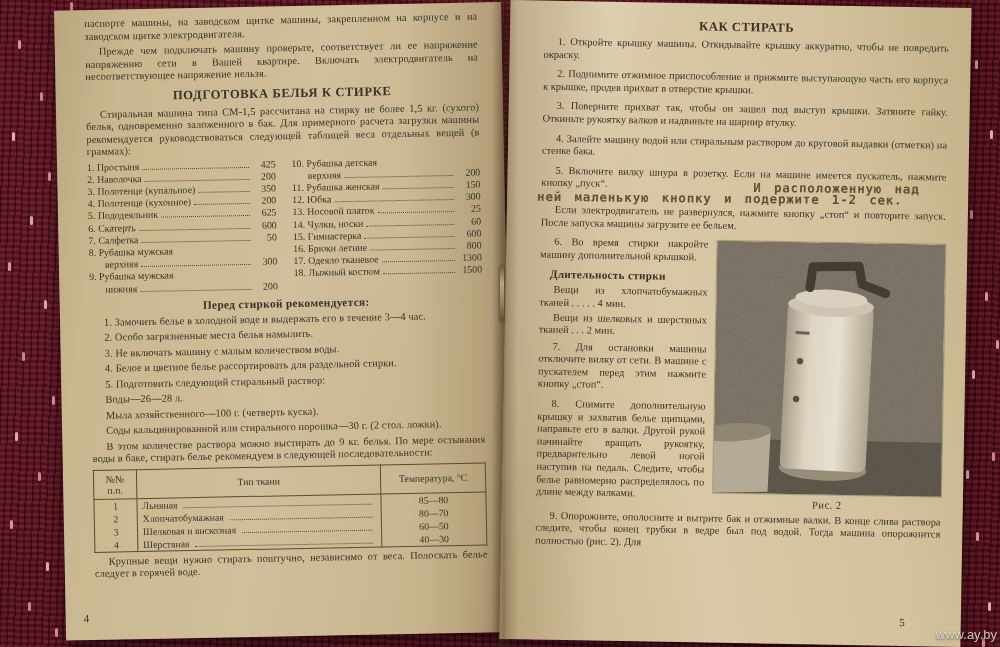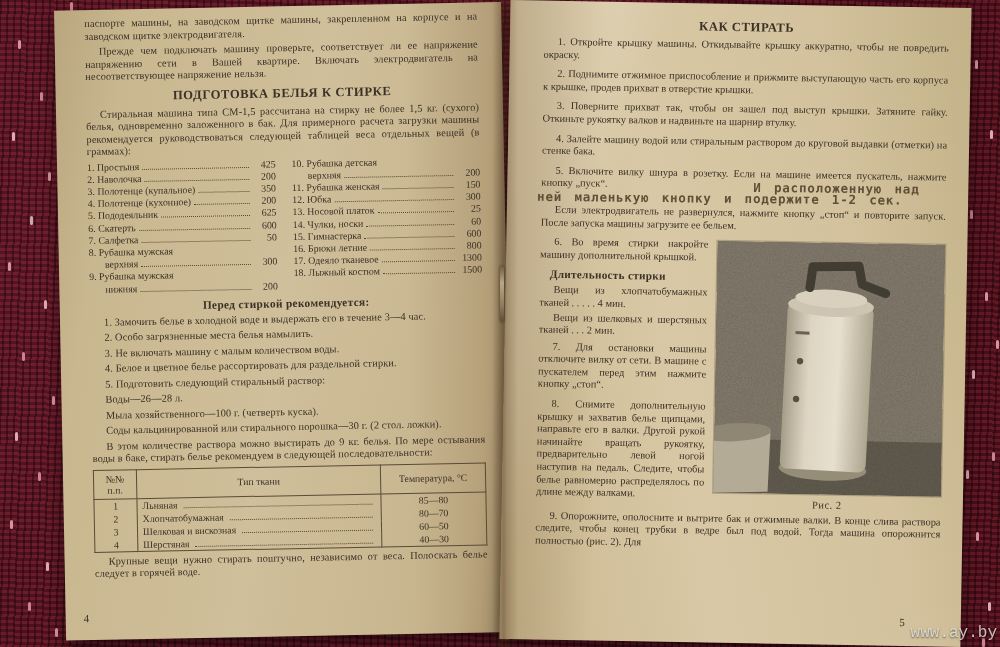--- a/index.html
+++ b/index.html
@@ -65,22 +65,22 @@
   .typed{position:absolute;font-family:"DejaVu Sans Mono","Liberation Mono",monospace;
     font-size:12.5px;font-weight:bold;color:#55462f;letter-spacing:.8px;word-spacing:4px;
     white-space:nowrap;transform:rotate(-.4deg);opacity:.92;}
   .typed.t1{left:212px;top:11px;}
   .typed.t2{left:-4px;top:23px;}
   .figure{float:right;width:228px;margin:2px 0 2px 9px;}
   .figure svg{display:block;box-shadow:0 0 0 1px rgba(60,50,35,.25);}
   .figcap{text-align:center;font-size:10.5px;margin-top:5px;letter-spacing:.5px;}
   .narrow{overflow:hidden;}
   .clear{clear:both;}
-  .watermark{position:absolute;right:3px;bottom:5px;font-family:Liberation Mono, monospace;
-    font-size:16px;color:rgba(232,230,224,0.82);text-shadow:0 1px 2px rgba(0,0,0,.55);}
+  .watermark{position:absolute;right:3px;bottom:5px;font-family:Liberation Sans, sans-serif;
+    font-size:13px;color:rgba(232,230,224,0.82);text-shadow:0 1px 2px rgba(0,0,0,.55);}
 </style>
 </head>
 <body>
 
 <div class="stage">
   <span class="dashes"></span>
 
   <div class="page page-left">
     <p class="p noind">паспорте машины, на заводском щитке машины, закрепленном на корпусе и на заводском щитке электродвигателя.</p>
     <p class="p">Прежде чем подключать машину проверьте, соответствует ли ее напряжение напряжению сети в Вашей квартире. Включать электродвигатель на несоответствующее напряжение нельзя.</p>

